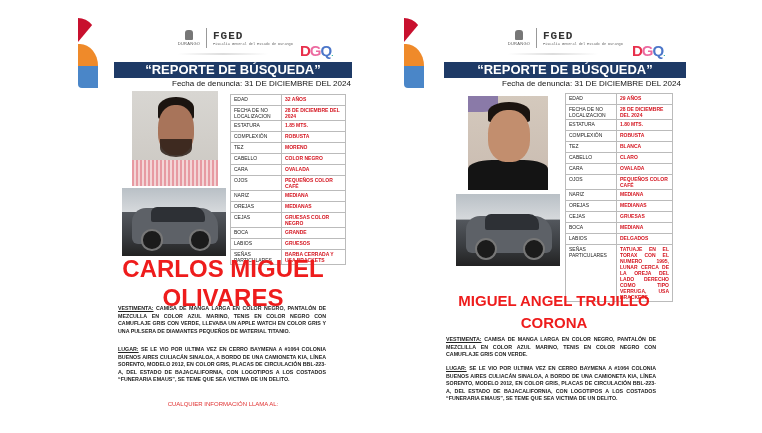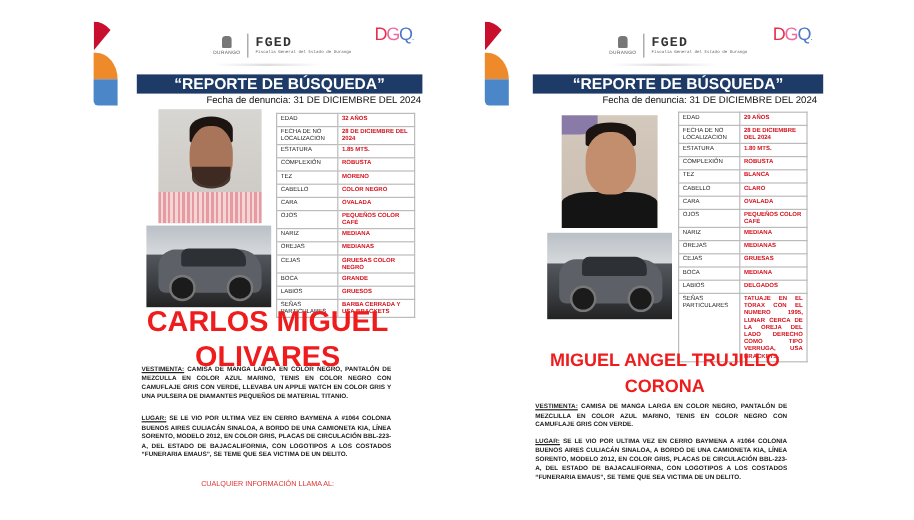--- a/index.html
+++ b/index.html
@@ -15,21 +15,21 @@
   .deco-blue { top:66px; height:22px; background:#4a86c8; border-bottom-left-radius:4px; }
 
   .logos { position:absolute; top:25px; left:100px; height:26px; display:flex; align-items:center; }
   .seal { width:22px; height:22px; display:flex; flex-direction:column; align-items:center; justify-content:center; }
   .seal .glyph { width:8px; height:10px; background:#777; border-radius:3px 3px 1px 1px; }
   .seal .cap { font-size:4px; color:#555; letter-spacing:.3px; margin-top:1px; }
   .vbar { width:1px; height:20px; background:#999; margin:0 6px; }
   .fged { display:flex; flex-direction:column;font-family:Liberation Mono, monospace; }
   .fged .big { font-size:11px; font-weight:bold; letter-spacing:1px; color:#333; line-height:11px; }
   .fged .small { font-size:3.5px; color:#666; line-height:4px; }
-  .dgo { position:absolute; top:20px; font-size:15px; font-weight:normal; letter-spacing:-1px;margin-left:12px; }
+  .dgo { position:absolute; top:42px; font-size:15px; font-weight:bold; letter-spacing:-1px; }
   .dgo .d { color:#e8304c; } .dgo .g { color:#ec6aa0; } .dgo .o { color:#4b76c9; } .dgo .o2 { color:#2bb7a6; font-size:8px; }
   .logo-line { position:absolute; top:53px; left:100px; width:90px; height:2px; background:linear-gradient(90deg,transparent,#ddd,transparent); }
 
   .banner { position:absolute; top:62px; height:16px; background:#1e3a66; color:#fff; font-weight:bold;
             font-size:13px; text-align:center; line-height:16px; }
   .p1 .banner { left:36px; width:238px; }
   .p2 .banner { left:40px; width:242px; }
   .fecha { position:absolute; top:79px; font-size:8px; font-weight:normal; color:#111; }
   .p1 .fecha { left:94px; }
   .p2 .fecha { left:98px; }

